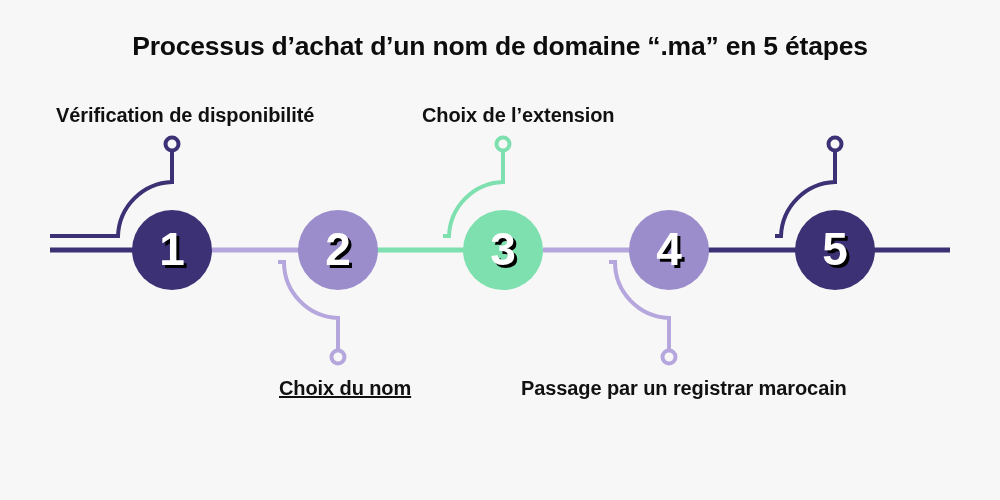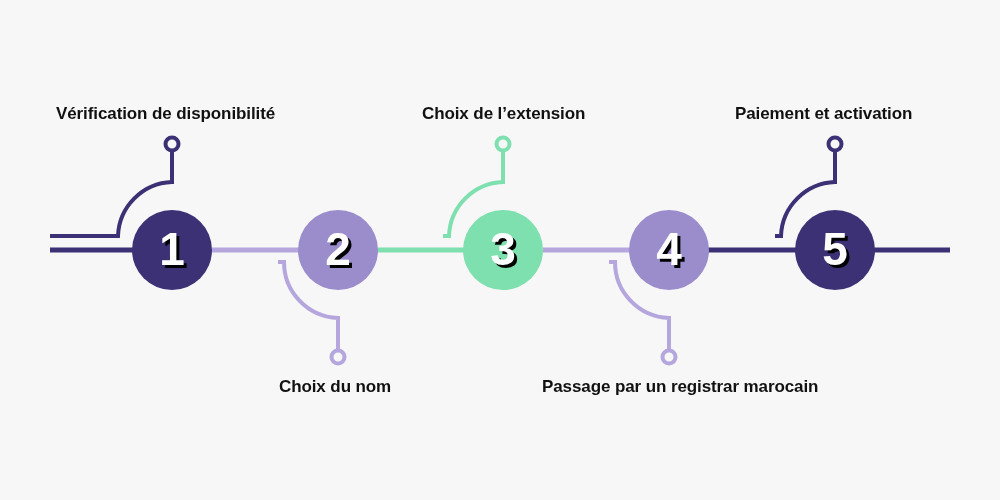--- a/index.html
+++ b/index.html
@@ -32,30 +32,30 @@
   }
   svg.diagram {
     position: absolute;
     left: 0;
     top: 0;
     width: 1000px;
     height: 500px;
   }
   .step-label {
     position: absolute;
-    font-size: 17px;
+    font-size: 20px;
     font-weight: bold;
     color: #111111;
     white-space: nowrap;
     letter-spacing: -0.1px;
   }
   .label-1 { left: 56px;  top: 104px; }
-  .label-2 { left: 279px; top: 377px; }
+  .label-2 { left: 279px; top: 377px; text-decoration: underline; }
   .label-3 { left: 422px; top: 104px; text-align: center; }
-  .label-4 { left: 521px; top: 377px; margin-left: 21px; }
+  .label-4 { left: 521px; top: 377px; }
   .label-5 { left: 735px; top: 104px; }
   #footer {
     position: absolute;
     left: 0;
     top: 464px;
     width: 1000px;
     text-align: center;
     font-size: 9px;
     font-weight: bold;
     color: #1a1a1a;
@@ -65,20 +65,21 @@
     font-family: "Liberation Sans", sans-serif;
     font-size: 46px;
     font-weight: bold;
   }
 </style>
 </head>
 <body style="background: rgb(247, 247, 247);">
 
 <div id="canvas">
 
+  <div id="title">Processus d’achat d’un nom de domaine “.ma” en 5 étapes</div>
 
   <svg class="diagram" viewBox="0 0 1000 500">
 
     <line x1="50" y1="250" x2="133" y2="250" stroke="#3d3175" stroke-width="5" stroke-linecap="butt"></line>
 
     <line x1="212" y1="250" x2="300" y2="250" stroke="#b5a7dd" stroke-width="5" stroke-linecap="butt"></line>
 
     <line x1="377" y1="250" x2="464" y2="250" stroke="#7ee0ae" stroke-width="5" stroke-linecap="butt"></line>
 
     <line x1="543" y1="250" x2="631" y2="250" stroke="#b5a7dd" stroke-width="5" stroke-linecap="butt"></line>
@@ -130,15 +131,14 @@
       <circle cx="835" cy="250" r="40" fill="#3d3175"></circle>
       <text class="num" x="838" y="268" text-anchor="middle" fill="#000000">5</text>
       <text class="num" x="835" y="265" text-anchor="middle" fill="#ffffff">5</text>
     </g>
   </svg>
 
   <div class="step-label label-1">Vérification de disponibilité</div>
   <div class="step-label label-2">Choix du nom</div>
   <div class="step-label label-3">Choix de l’extension</div>
   <div class="step-label label-4">Passage par un registrar marocain</div>
-  <div class="step-label label-5">Paiement et activation</div>
 
 </div>
 
 </body></html>

